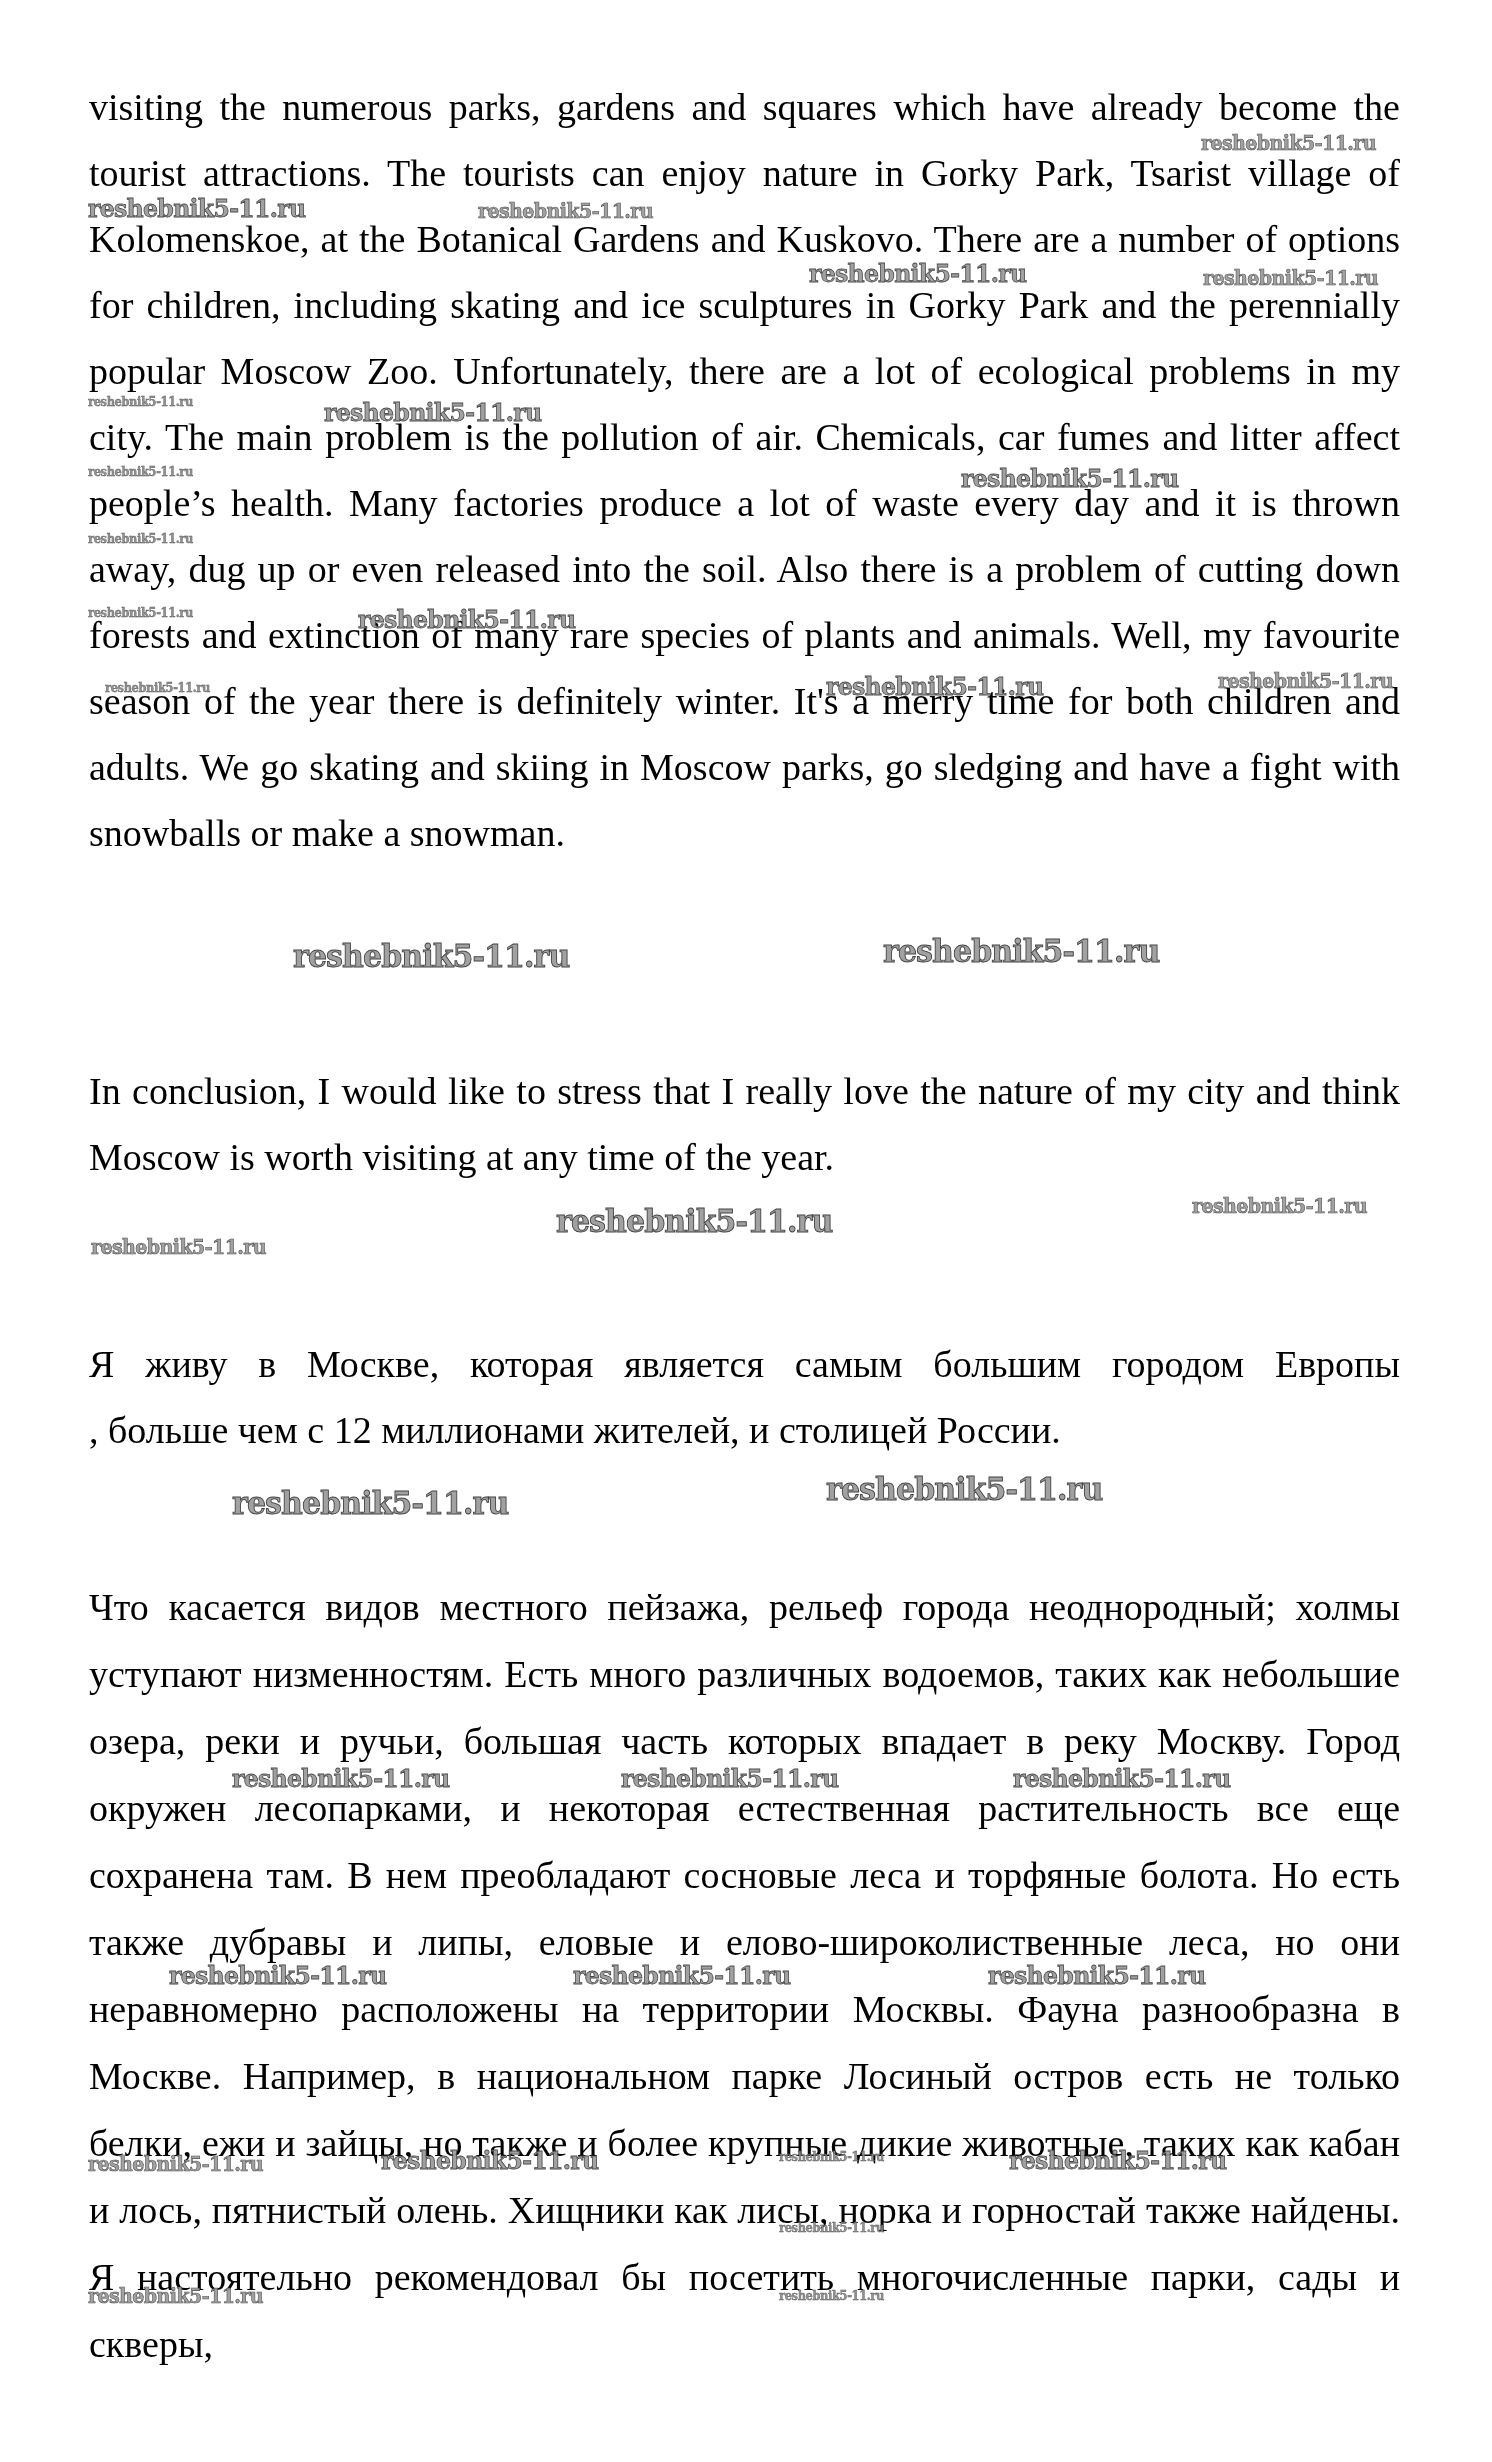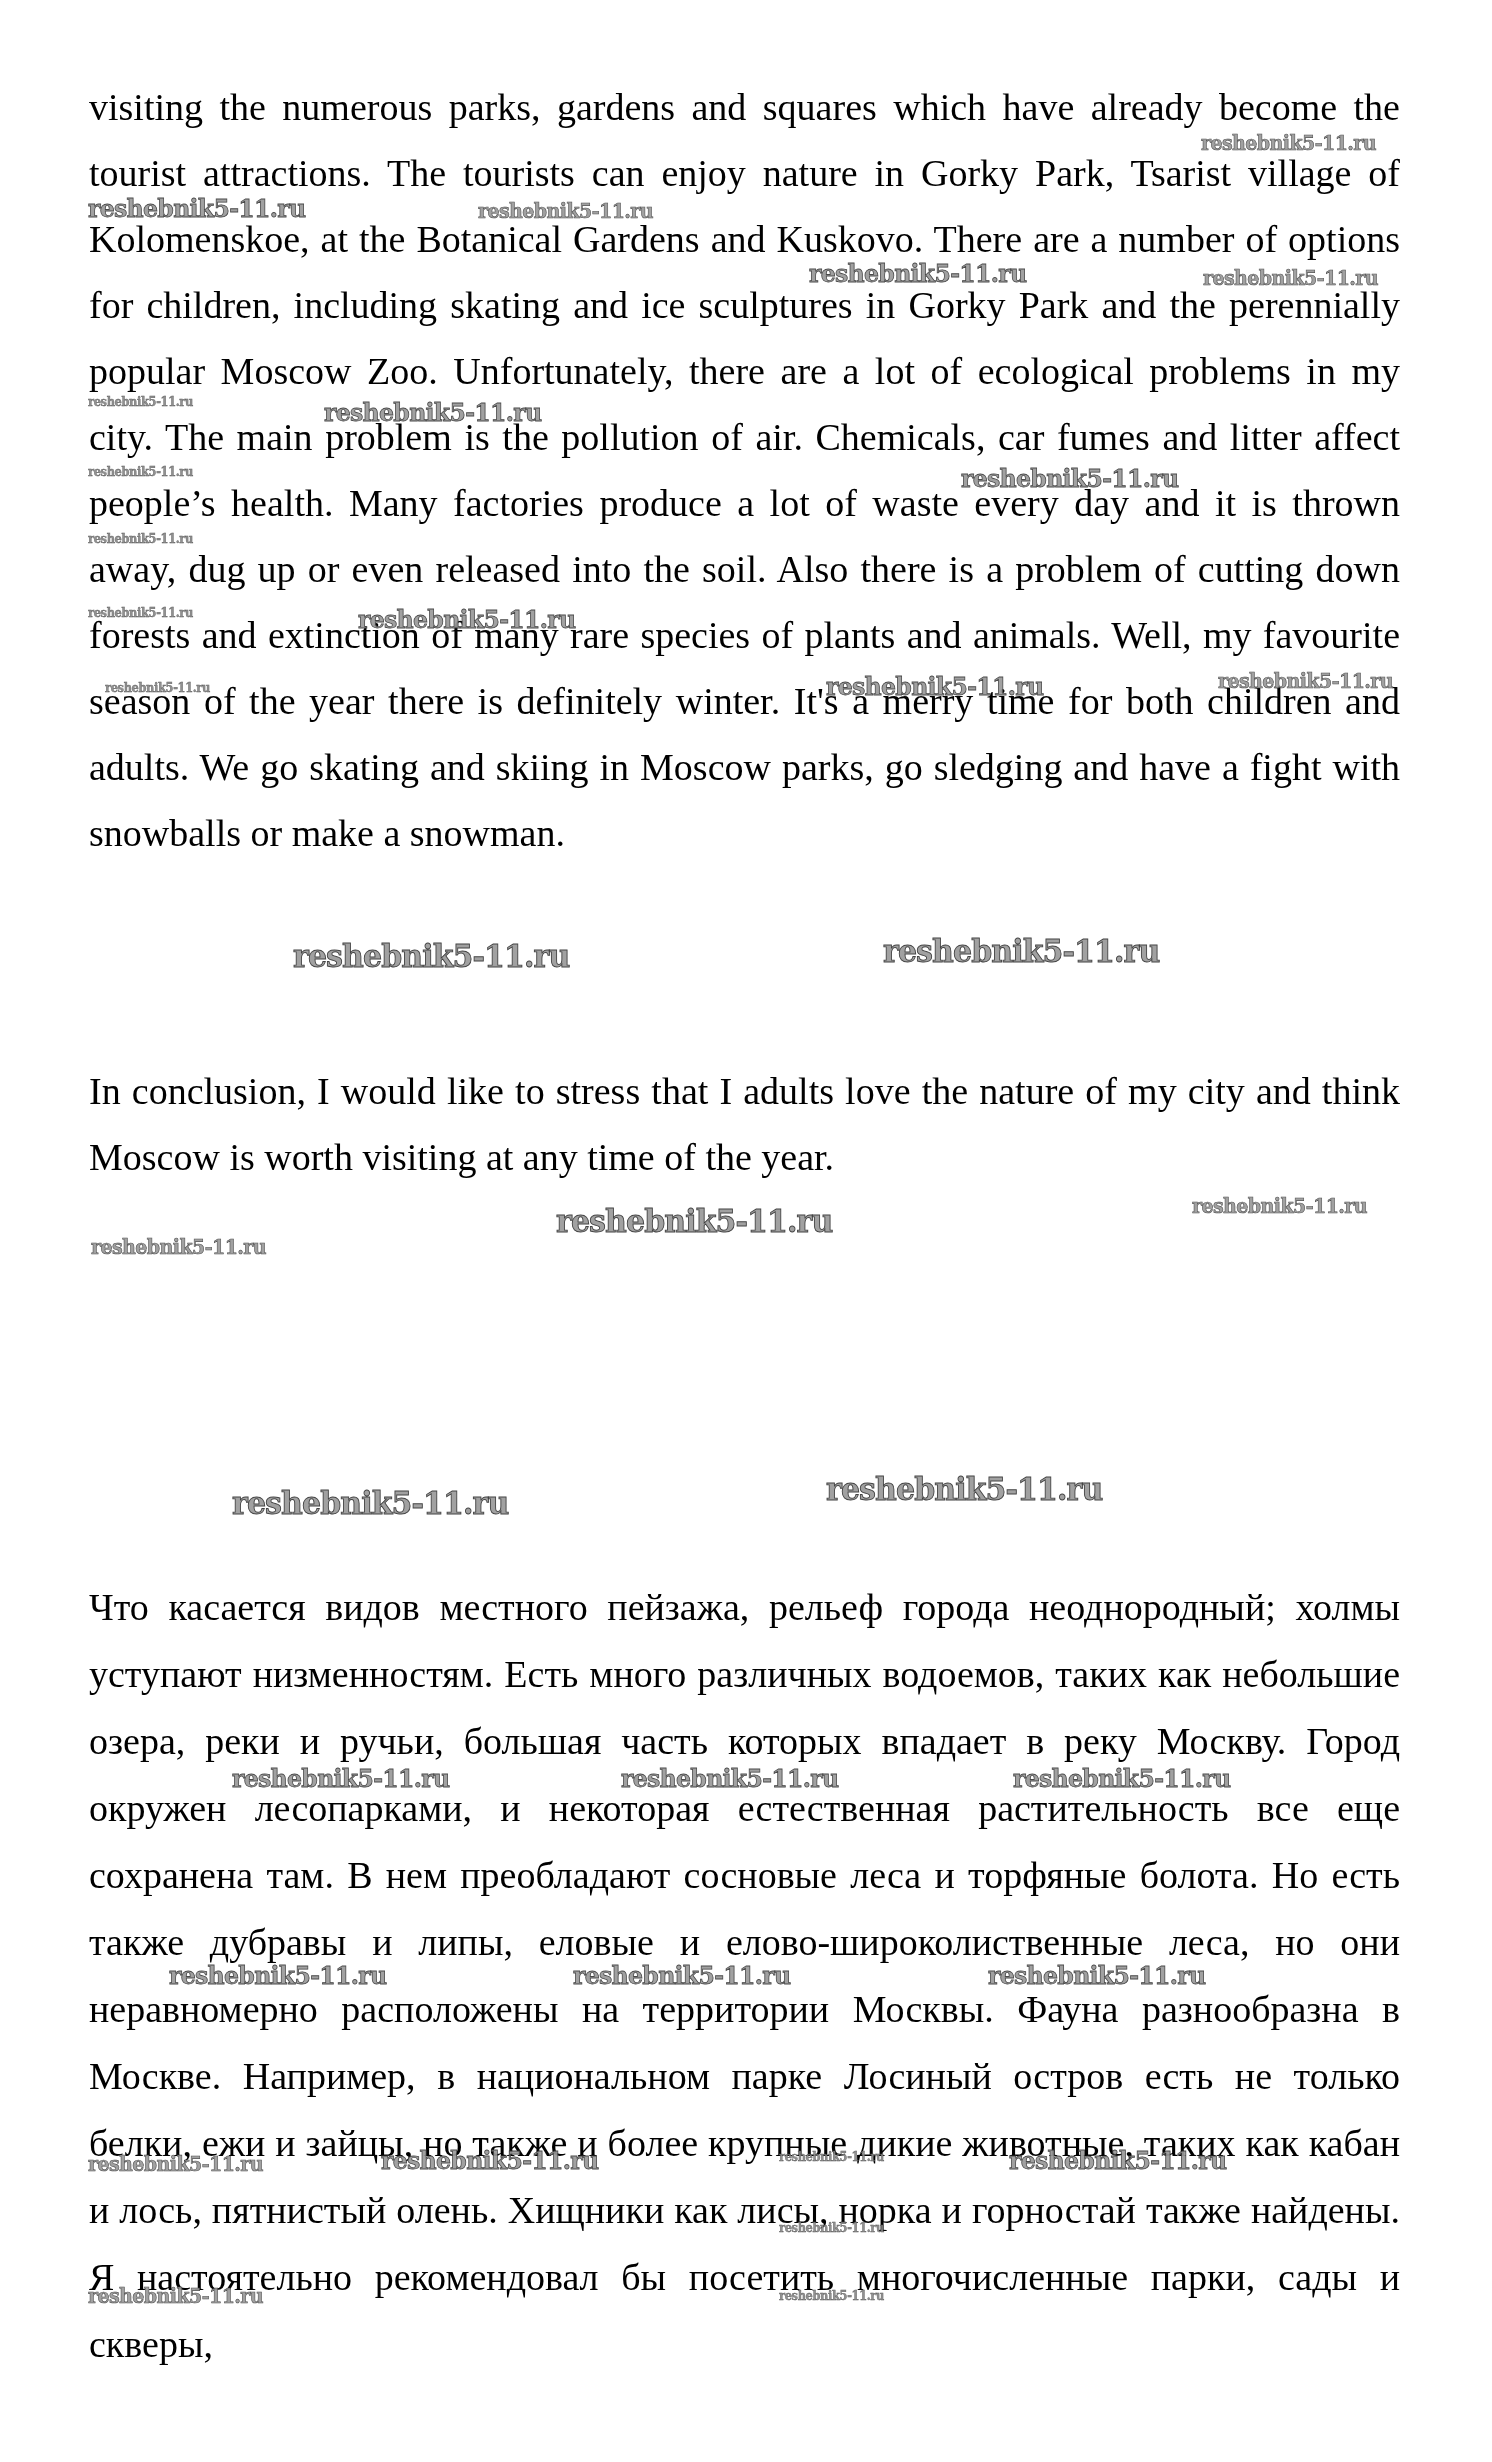--- a/index.html
+++ b/index.html
@@ -34,23 +34,27 @@
 </head>
 <body>
 
 <div class="page">
 
   <div class="text-block en-body">
     <p>visiting the numerous parks, gardens and squares which have already become the tourist attractions. The tourists can enjoy nature in Gorky Park, Tsarist village of Kolomenskoe, at the Botanical Gardens and Kuskovo. There are a number of options for children, including skating and ice sculptures in Gorky Park and the perennially popular Moscow Zoo. Unfortunately, there are a lot of ecological problems in my city. The main problem is the pollution of air. Chemicals, car fumes and litter affect people’s health. Many factories produce a lot of waste every day and it is thrown away, dug up or even released into the soil. Also there is a problem of cutting down forests and extinction of many rare species of plants and animals. Well, my favourite season of the year there is definitely winter. It's a merry time for both children and adults. We go skating and skiing in Moscow parks, go sledging and have a fight with snowballs or make a snowman.</p>
   </div>
 
   <div class="text-block en-concl">
-    <p>In conclusion, I would like to stress that I adults love the nature of my city and think Moscow is worth visiting at any time of the year.</p>
+    <p>In conclusion, I would like to stress that I really love the nature of my city and think Moscow is worth visiting at any time of the year.</p>
   </div>
 
+  <div class="text-block ru-intro">
+    <p style="text-align:justify;text-align-last:justify;">Я живу в Москве, которая является самым большим городом Европы</p>
+    <p>, больше чем с 12 миллионами жителей, и столицей России.</p>
+  </div>
 
   <div class="text-block ru-body">
     <p>Что касается видов местного пейзажа, рельеф города неоднородный; холмы уступают низменностям. Есть много различных водоемов, таких как небольшие озера, реки и ручьи, большая часть которых впадает в реку Москву. Город окружен лесопарками, и некоторая естественная растительность все еще сохранена там. В нем преобладают сосновые леса и торфяные болота. Но есть также дубравы и липы, еловые и елово-широколиственные леса, но они неравномерно расположены на территории Москвы. Фауна разнообразна в Москве. Например, в национальном парке Лосиный остров есть не только белки, ежи и зайцы, но также и более крупные дикие животные, таких как кабан и лось, пятнистый олень. Хищники как лисы, норка и горностай также найдены. Я настоятельно рекомендовал бы посетить многочисленные парки, сады и скверы,</p>
   </div>
 
   <span class="wm s" style="left:1201px;top:131px;">reshebnik5-11.ru</span>
   <span class="wm m" style="left:88px; top:194px;">reshebnik5-11.ru</span>
   <span class="wm s" style="left:478px; top:199px;">reshebnik5-11.ru</span>
   <span class="wm m" style="left:809px;top:259px;">reshebnik5-11.ru</span>
   <span class="wm s" style="left:1203px;top:266px;">reshebnik5-11.ru</span>

